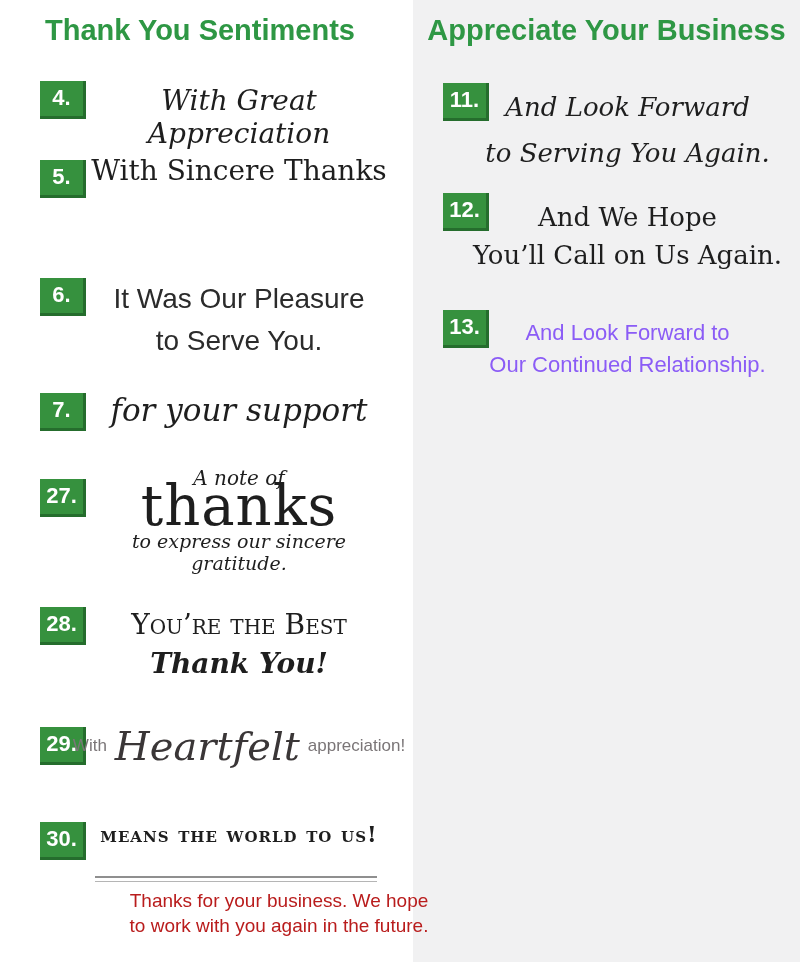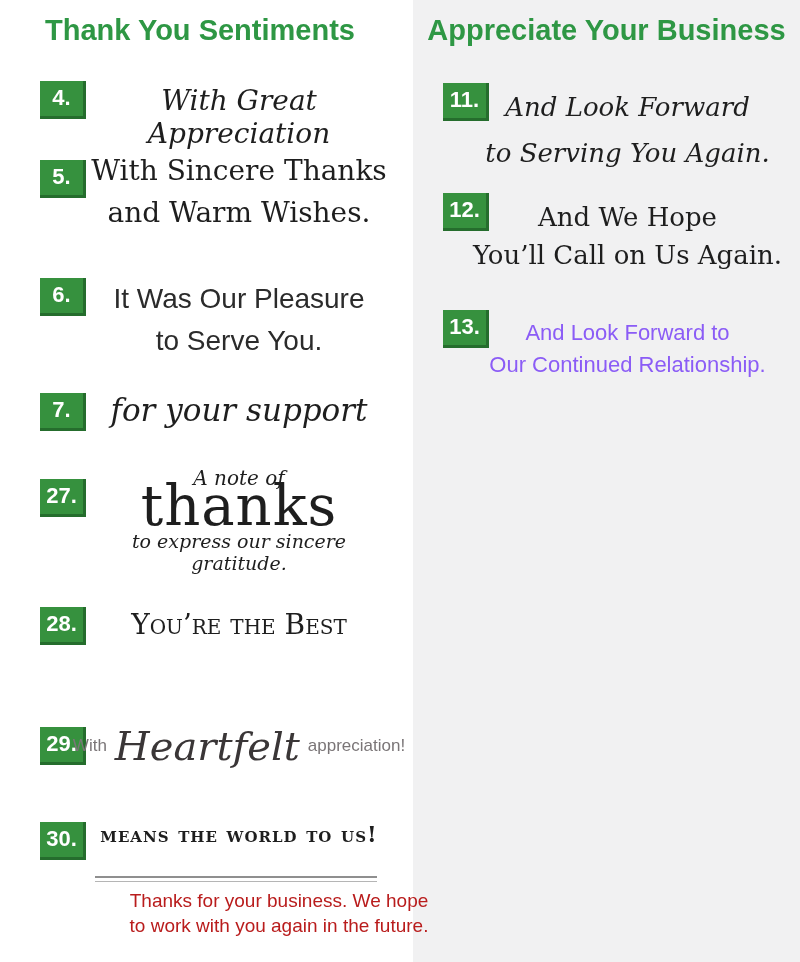--- a/index.html
+++ b/index.html
@@ -56,21 +56,20 @@
 
   <div>
     <div class="badge" style="top:81px;left:40px;">4.</div>
     <div class="txt left-txt script" style="top:84px;font-size:28px;">With Great Appreciation</div>
   </div>
 
   <div>
     <div class="badge" style="top:160px;left:40px;">5.</div>
     <div class="txt left-txt serif" style="top:150px;font-size:28px;line-height:42px;">
       <div>With Sincere Thanks</div>
-      <div>and Warm Wishes.</div>
     </div>
   </div>
 
   <div>
     <div class="badge" style="top:278px;left:40px;">6.</div>
     <div class="txt left-txt sans" style="top:278px;font-size:28px;line-height:42px;color:#2b2b2b;">
       <div>It Was Our Pleasure</div>
       <div>to Serve You.</div>
     </div>
   </div>
@@ -86,20 +85,21 @@
       <div class="note-top">A note of</div>
       <div class="note-big">thanks</div>
       <div class="note-bottom">to express our sincere gratitude.</div>
     </div>
   </div>
 
   <div>
     <div class="badge" style="top:607px;left:40px;">28.</div>
     <div class="txt left-txt serif" style="top:605px;line-height:39px;">
       <div class="smallcaps" style="font-size:28px;">You’re the Best</div>
+      <div style="font-size:28px;font-weight:bold;font-style:italic;">Thank You!</div>
     </div>
   </div>
 
   <div>
     <div class="badge" style="top:727px;left:40px;">29.</div>
     <div class="txt left-txt heartfelt-row" style="top:720px;height:52px;">
       <span class="muted-small">With</span>
       <span class="heartfelt-script">Heartfelt</span>
       <span class="muted-small">appreciation!</span>
     </div>

